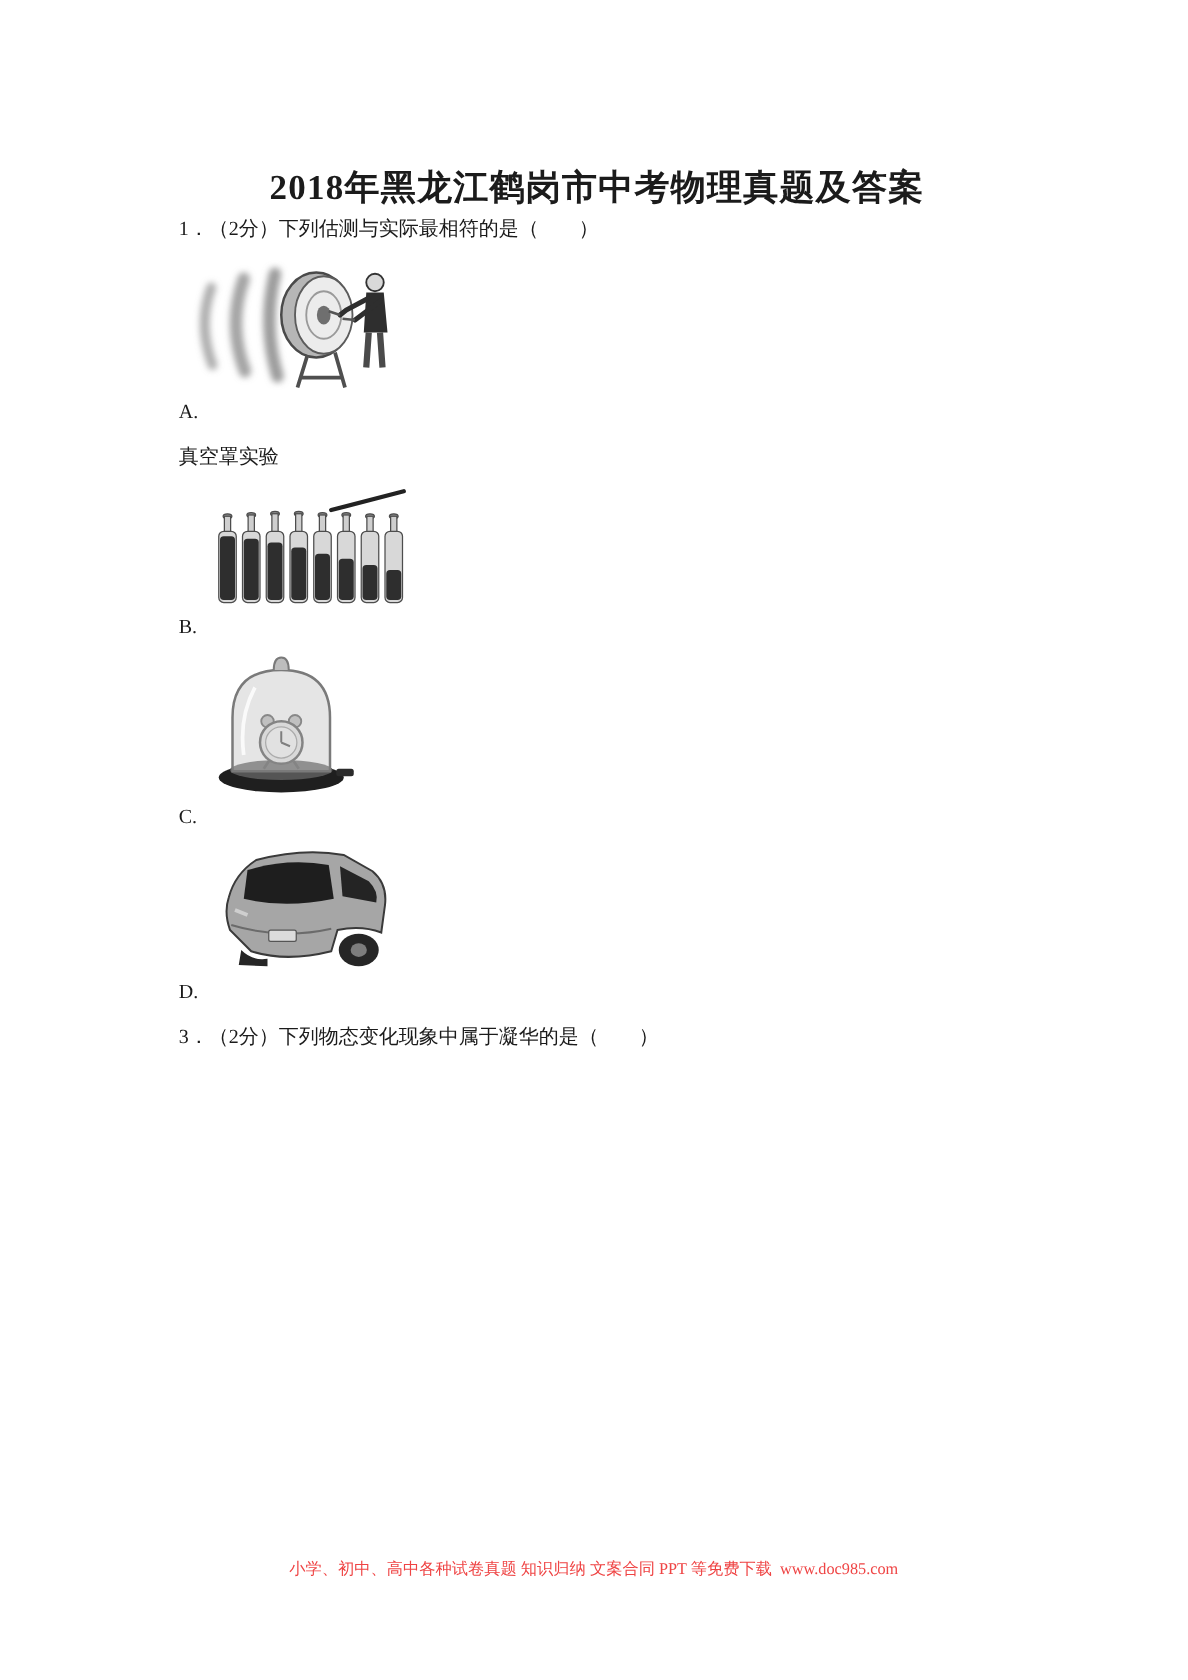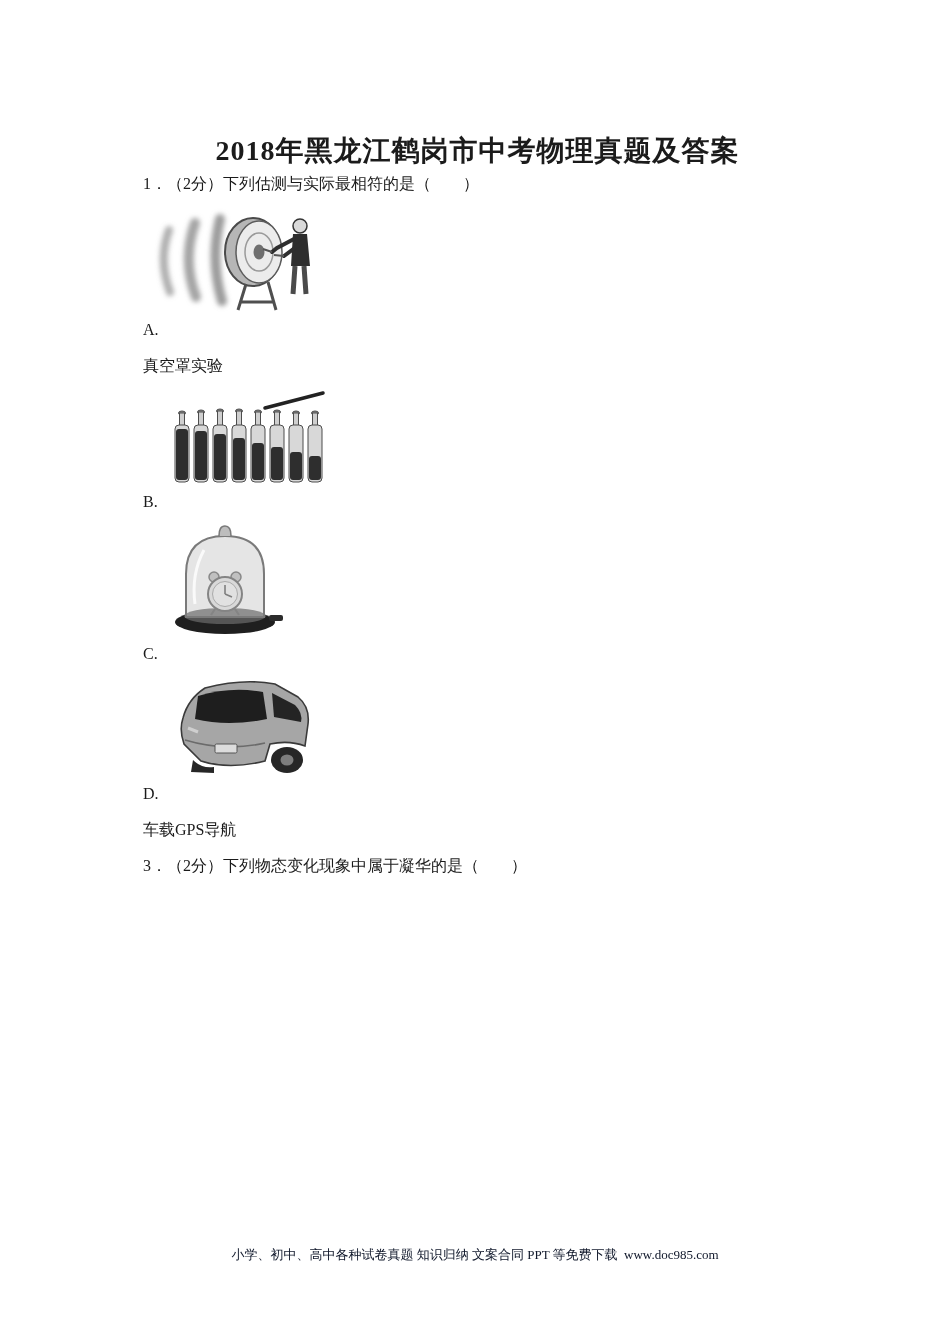--- a/index.html
+++ b/index.html
@@ -19,21 +19,21 @@
     line-height:42px; white-space:pre-wrap;
   }
   .para { font-size:16px; line-height:36px; white-space:pre-wrap; }
   .figure { line-height:0; margin-top:4px; }
   .fig-a { margin-left:10px; }
   .fig-b { margin-left:26px; }
   .fig-c { margin-left:28px; }
   .fig-d { margin-left:28px; }
   .footer {
     position:absolute; left:0; right:0; bottom:80px;
-    text-align:center; font-size:13px; color:#0f172a; white-space:pre-wrap;
+    text-align:center; font-size:13px; color:#ef4444; white-space:pre-wrap;
   }
 </style>
 </head>
 <body>
 
 <div class="page">
   <div class="content">
 
     <h1 class="doc-title">2018年黑龙江鹤岗市中考物理真题及答案</h1>
 
@@ -164,20 +164,19 @@
             <path d="M17,52 l10,4" stroke="#cfcfcf" stroke-width="3"></path>
           </g>
           <g>
             <ellipse cx="116" cy="84" rx="16" ry="13" fill="#262626"></ellipse>
             <ellipse cx="116" cy="84" rx="6.5" ry="5.5" fill="#7d7d7d"></ellipse>
             <path d="M22,84 q9,9 21,7 l0,6 -23,-1 Z" fill="#262626"></path>
           </g>
         </svg>
       </div>
       <p class="para">D.</p>
-      <p class="para">车载GPS导航</p>
     </div>
 
     <p class="para">3．（2分）下列物态变化现象中属于凝华的是（　　）</p>
   </div>
 
   <div class="footer">小学、初中、高中各种试卷真题 知识归纳 文案合同 PPT 等免费下载  www.doc985.com</div>
 </div>
 
 </body></html>

